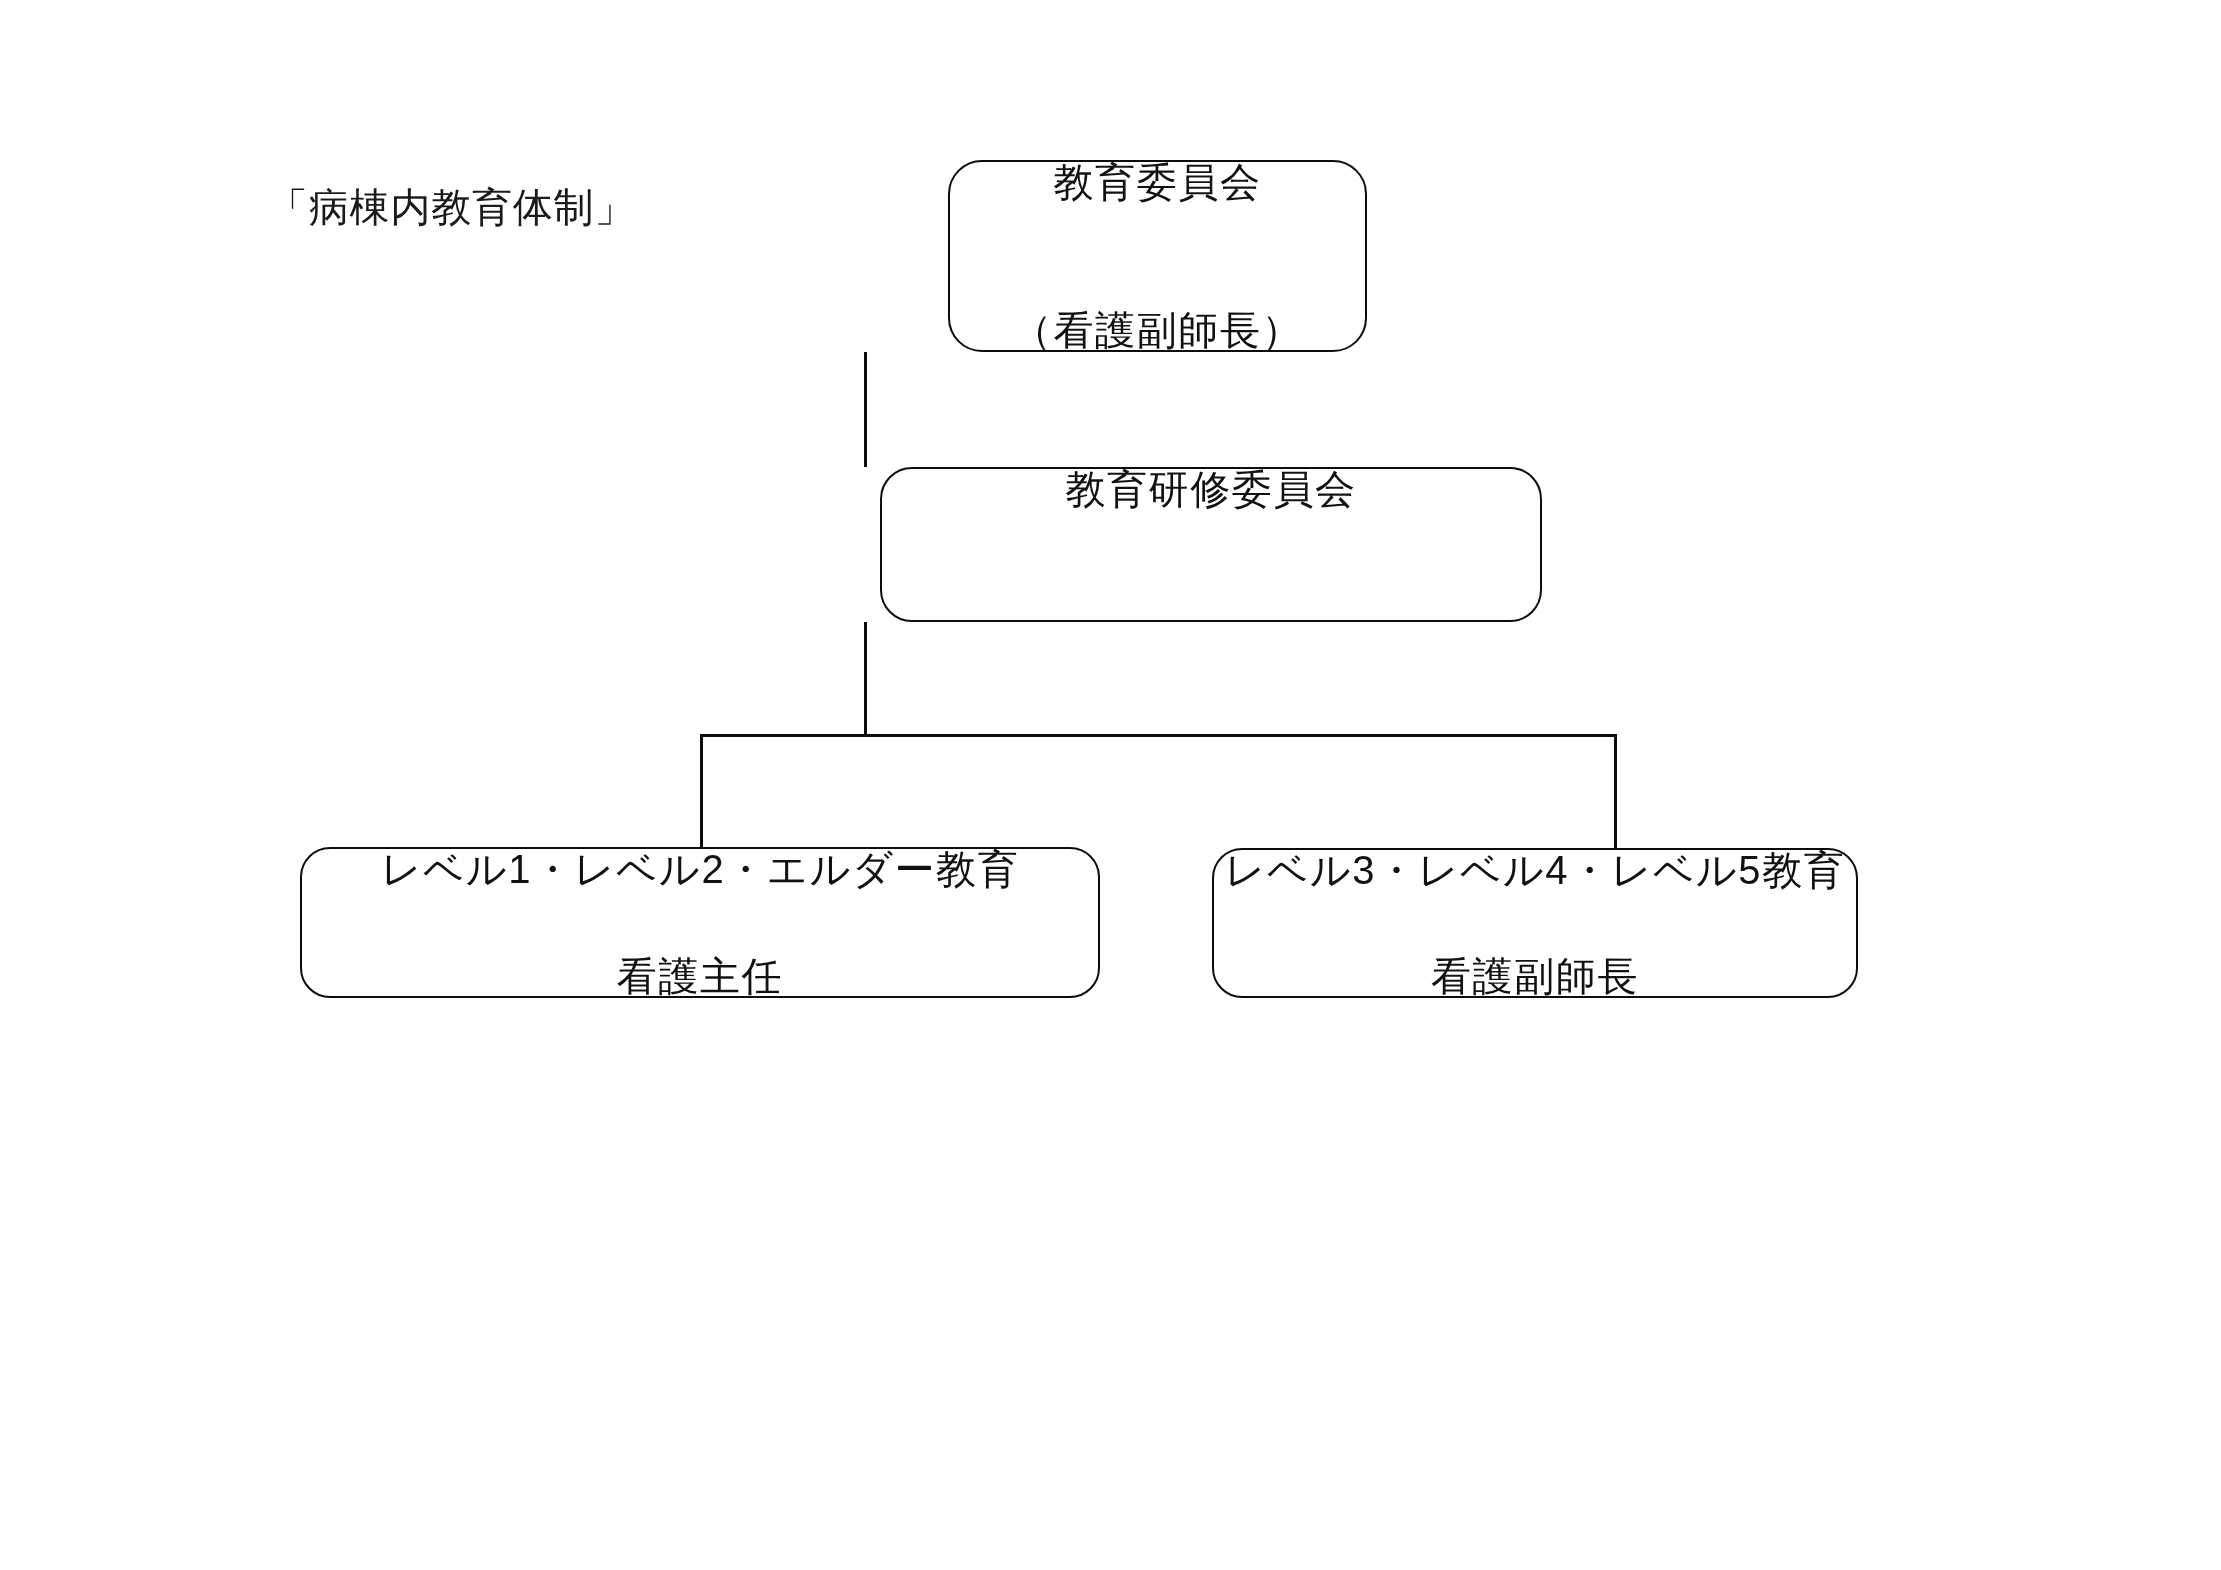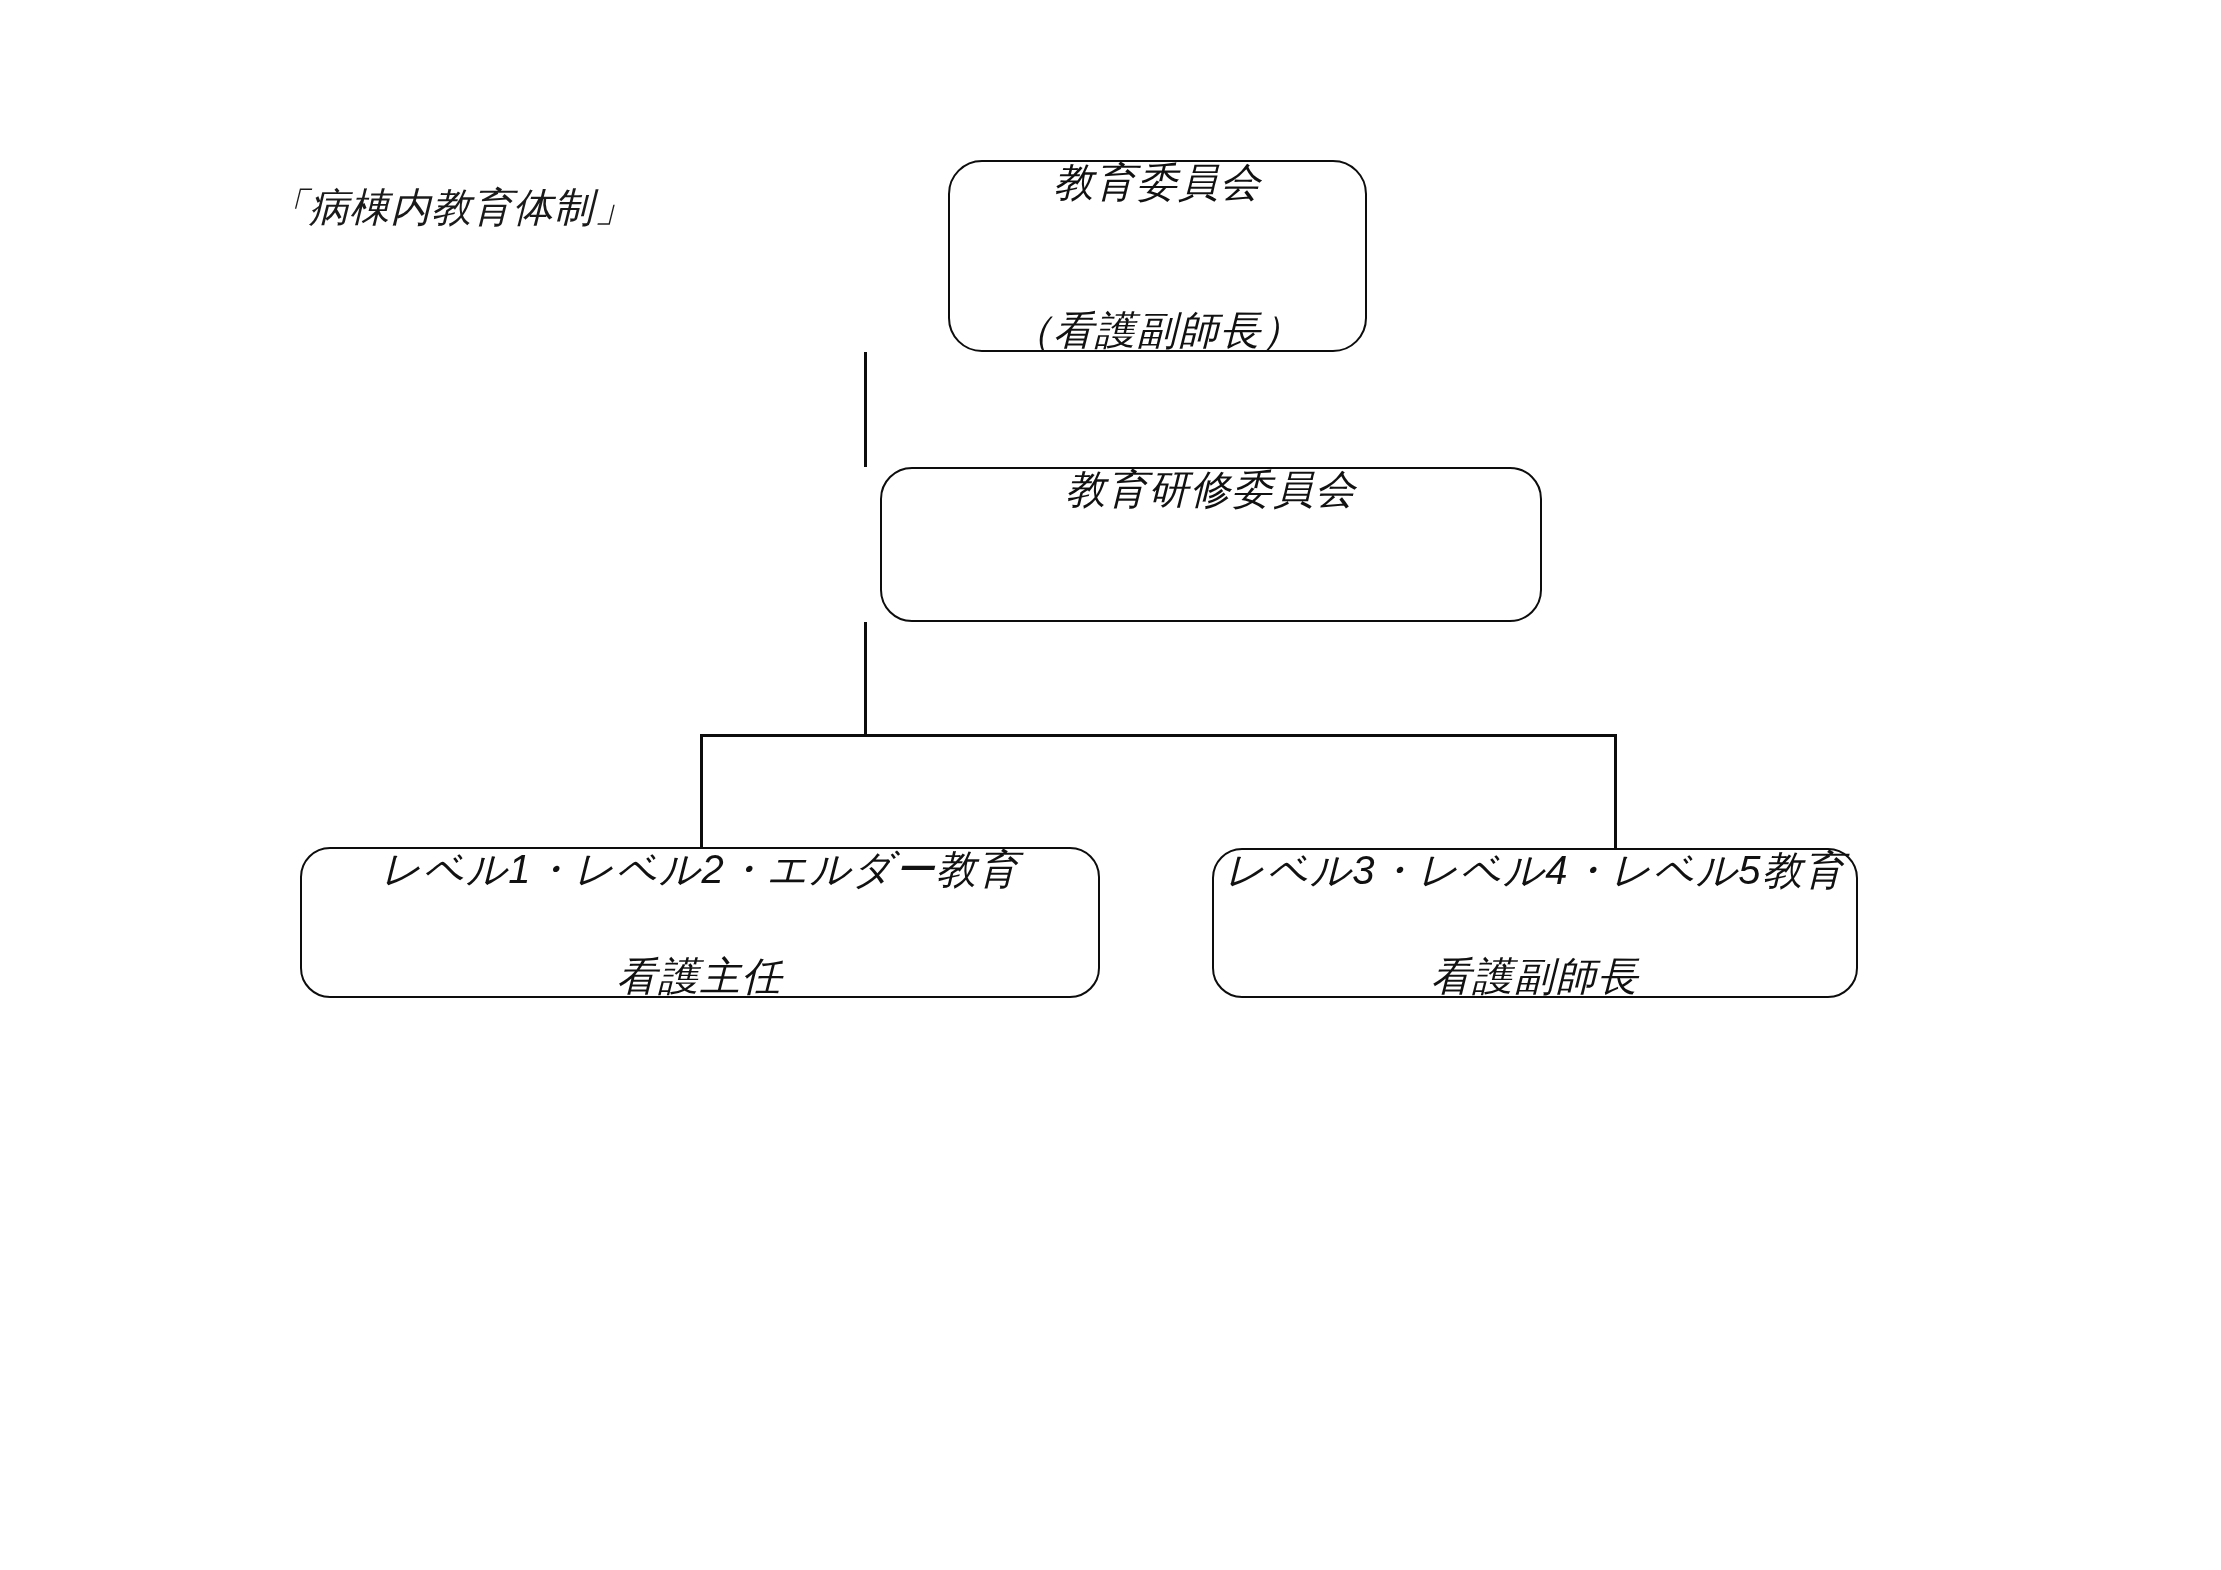--- a/index.html
+++ b/index.html
@@ -11,21 +11,20 @@
   body {
     font-family: "Liberation Sans", "DejaVu Sans", sans-serif;
     color: #000000;
   }
   #canvas {
     position: relative;
     width: 2221px;
     height: 1570px;
     background: #ffffff;
     overflow: hidden;
-    font-style: italic;
   }
   
   #chart-title {
     position: absolute;
     left: 268px;
     top: 182px;
     font-size: 40px;
     line-height: 1.28;
     letter-spacing: 0.02em;
     white-space: nowrap;

